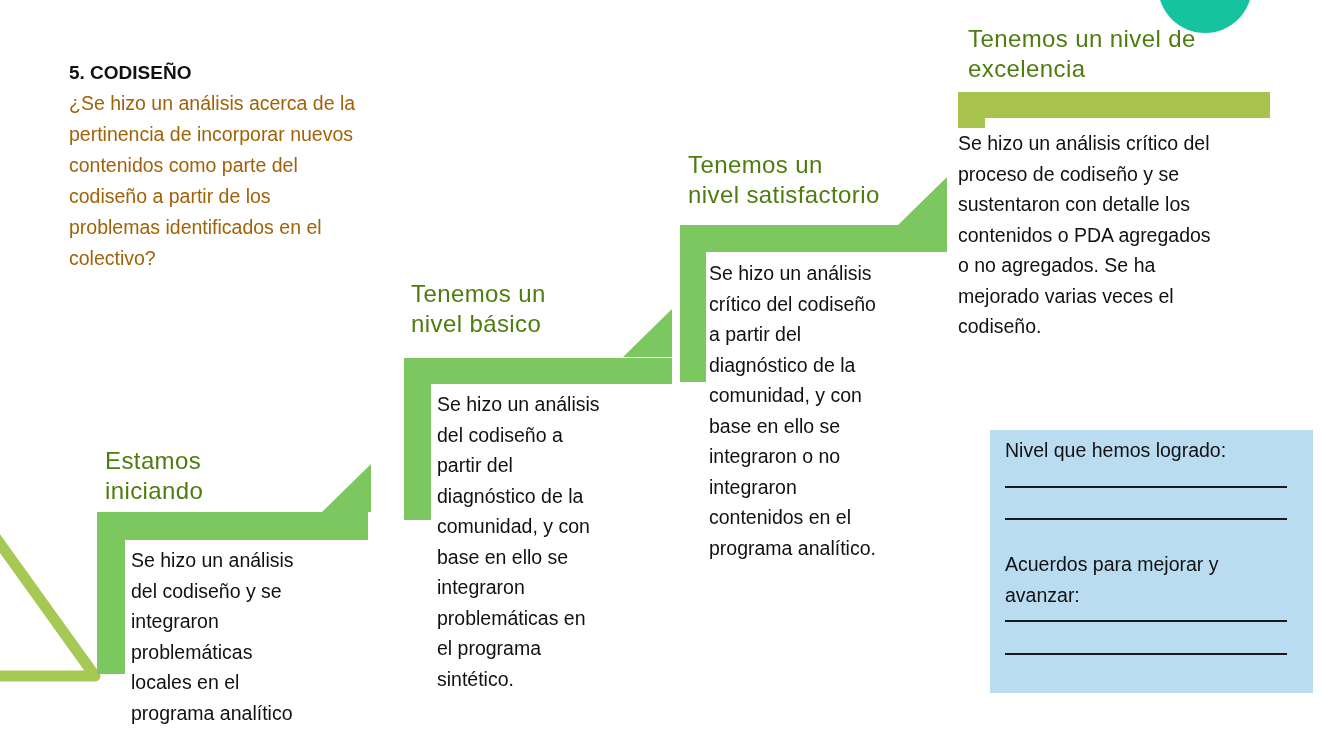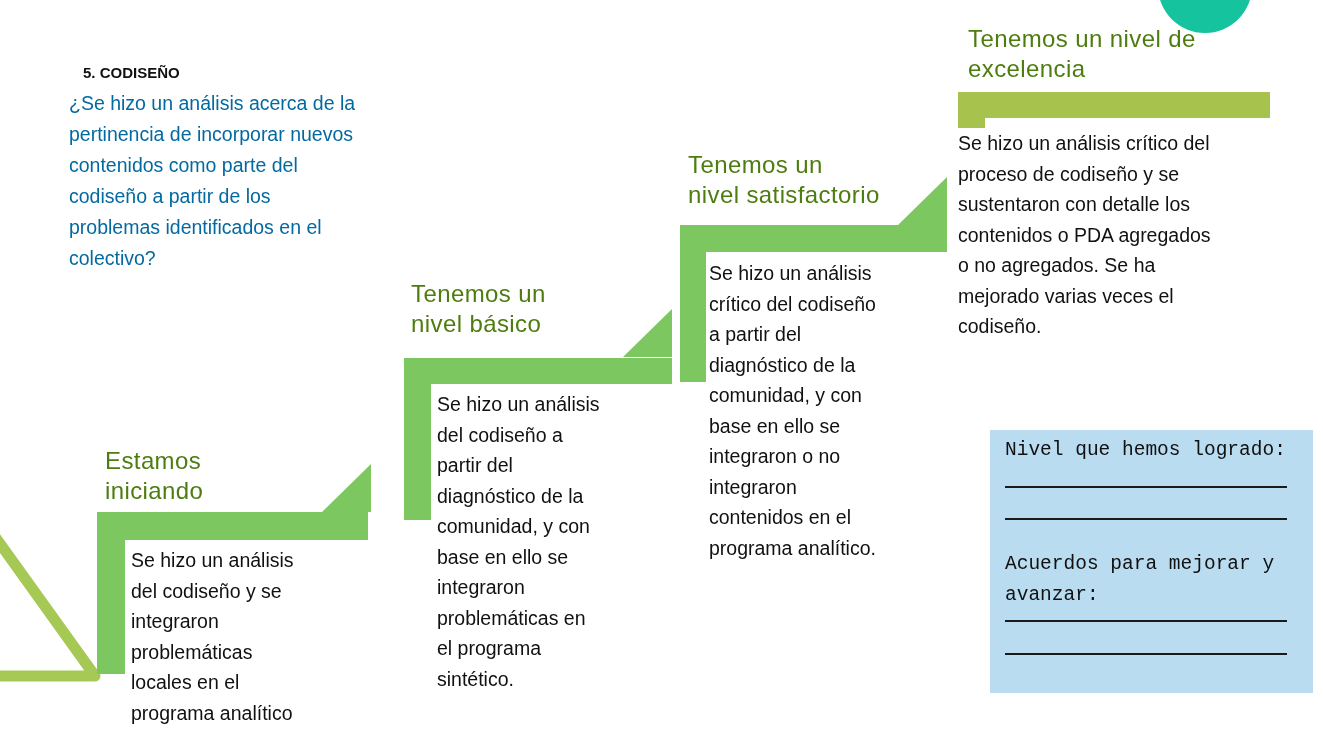--- a/index.html
+++ b/index.html
@@ -25,39 +25,39 @@
   .tri {
     background: #7cc75f;
     clip-path: polygon(0 100%, 100% 0, 100% 100%);
     z-index: 2;
   }
   .olive { background: #a7c24d; }
   .outline-tri-svg { left: 0; top: 450px; width: 130px; height: 245px; overflow: visible; z-index: 2; }
 
   
   .header-block { left: 69px; top: 58px; width: 380px; z-index: 5; }
-  .slide-title { font-size: 15px; font-weight: bold; color: #111111; line-height: 30px; margin-left: 14px; }
-  .slide-question { font-size: 19.5px; color: #0369a1; line-height: 31px; }
+  .slide-title { font-size: 19px; font-weight: bold; color: #111111; line-height: 30px; }
+  .slide-question { font-size: 19.5px; color: #a16207; line-height: 31px; }
 
   .step-label {
     font-size: 24px; line-height: 29.5px; color: #4d7c0f;
     letter-spacing: 0.4px; z-index: 5;
   }
   .step-body {
     font-size: 19.5px; line-height: 30.5px; color: #111111;
     background: #ffffff; z-index: 4;
   }
 
   .notes-box {
     left: 990px; top: 430px; width: 323px; height: 263px;
     background: #b9dcf0; z-index: 3;
   }
   .notes-label {
     position: absolute; left: 15px;
-    font-size: 19.5px; line-height: 31px; color: #111111; font-family: Liberation Mono, monospace;
+    font-size: 19.5px; line-height: 31px; color: #111111;
   }
   .blank-line {
     position: absolute; left: 15px; width: 282px; height: 0;
     border-bottom: 2px solid #1a1a1a;
   }
 </style>
 </head>
 <body>
 
 <div class="slide">

